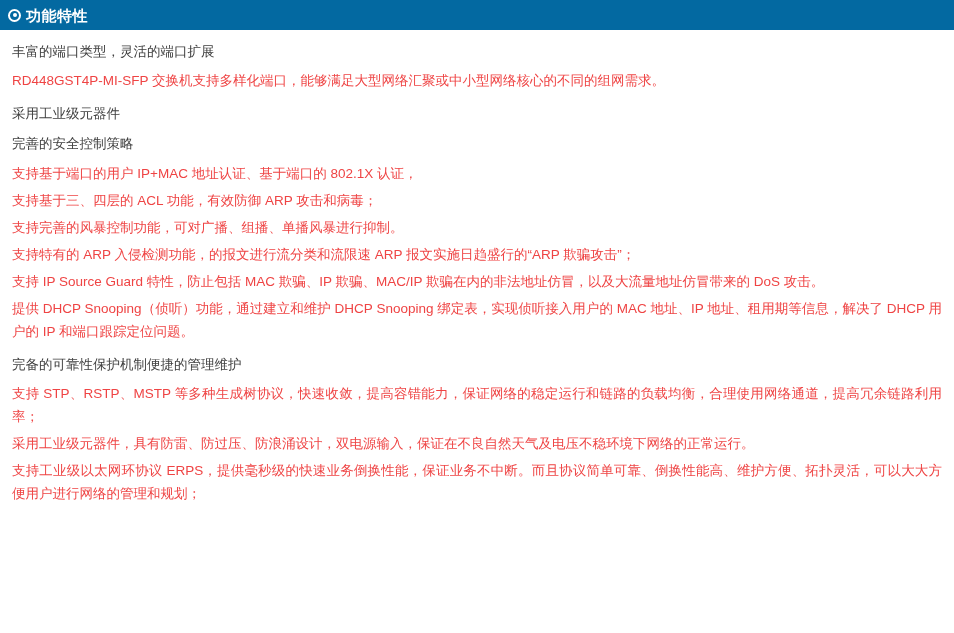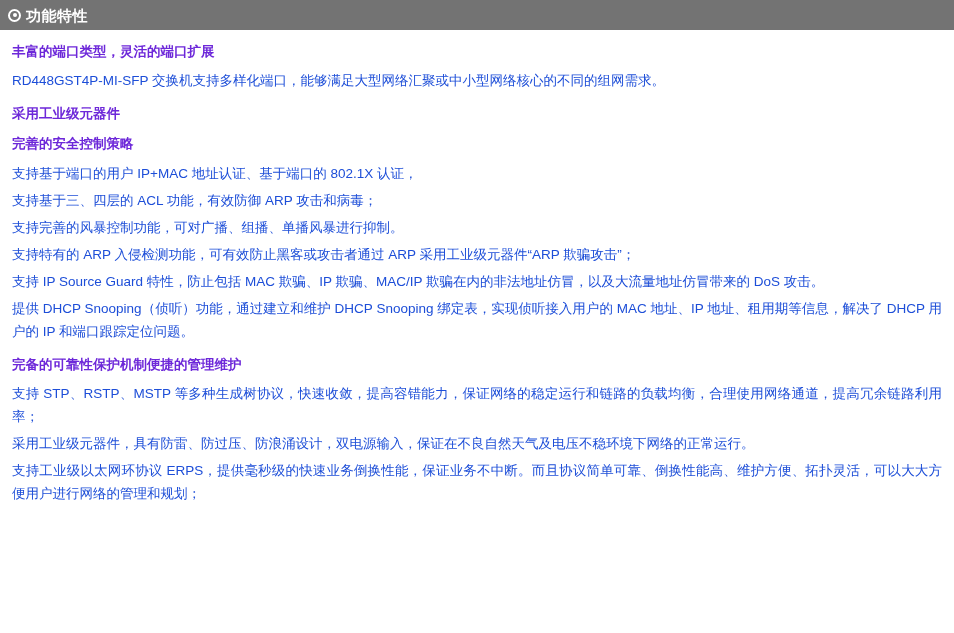--- a/index.html
+++ b/index.html
@@ -15,21 +15,21 @@
     overflow: hidden;
   }
   .page {
     position: relative;
     width: 954px;
     height: 633px;
     box-sizing: border-box;
   }
   
   .header-bar {
-    background: #737373;
+    background: #0369a1;
     height: 30px;
     display: flex;
     align-items: center;
     padding-left: 8px;
     box-sizing: border-box;
   }
   .header-icon {
     width: 13px;
     height: 13px;
     border-radius: 50%;
@@ -58,34 +58,34 @@
     line-height: 1;
   }
   .content {
     padding: 14px 12px 0 12px;
     box-sizing: border-box;
   }
   .section {
     margin-bottom: 2px;
   }
   .section-title {
-    color: #6d28d9;
-    font-weight: bold;
+    color: #404040;
+    font-weight: normal;
     font-size: 13.5px;
     margin: 14px 0 9px 0;
     line-height: 1.2;
   }
   .section:first-child .section-title {
     margin-top: 0;
   }
   .para {
     font-size: 13.5px;
     line-height: 23px;
     margin: 0 0 6px 0;
-    color: #1d4ed8;
+    color: #ef4444;
     text-align: justify;
     max-width: 930px;
   }
   .para.tight {
     margin-bottom: 4px;
   }
 </style>
 </head>
 <body>
 
@@ -105,21 +105,21 @@
 
     <div class="section">
       <div class="section-title">采用工业级元器件</div>
     </div>
 
     <div class="section">
       <div class="section-title">完善的安全控制策略</div>
       <p class="para tight">支持基于端口的用户 IP+MAC 地址认证、基于端口的 802.1X 认证，</p>
       <p class="para tight">支持基于三、四层的 ACL 功能，有效防御 ARP 攻击和病毒；</p>
       <p class="para tight">支持完善的风暴控制功能，可对广播、组播、单播风暴进行抑制。</p>
-      <p class="para tight">支持特有的 ARP 入侵检测功能，可有效防止黑客或攻击者通过 ARP 采用工业级元器件“ARP 欺骗攻击”；</p>
+      <p class="para tight">支持特有的 ARP 入侵检测功能，的报文进行流分类和流限速 ARP 报文实施日趋盛行的“ARP 欺骗攻击”；</p>
       <p class="para tight">支持 IP Source Guard 特性，防止包括 MAC 欺骗、IP 欺骗、MAC/IP 欺骗在内的非法地址仿冒，以及大流量地址仿冒带来的 DoS 攻击。</p>
       <p class="para tight">提供 DHCP Snooping（侦听）功能，通过建立和维护 DHCP Snooping 绑定表，实现侦听接入用户的 MAC 地址、IP 地址、租用期等信息，解决了 DHCP 用户的 IP 和端口跟踪定位问题。</p>
     </div>
 
     <div class="section">
       <div class="section-title">完备的可靠性保护机制便捷的管理维护</div>
       <p class="para tight">支持 STP、RSTP、MSTP 等多种生成树协议，快速收敛，提高容错能力，保证网络的稳定运行和链路的负载均衡，合理使用网络通道，提高冗余链路利用率；</p>
       <p class="para tight">采用工业级元器件，具有防雷、防过压、防浪涌设计，双电源输入，保证在不良自然天气及电压不稳环境下网络的正常运行。</p>
       <p class="para tight">支持工业级以太网环协议 ERPS，提供毫秒级的快速业务倒换性能，保证业务不中断。而且协议简单可靠、倒换性能高、维护方便、拓扑灵活，可以大大方便用户进行网络的管理和规划；</p>
     </div>

